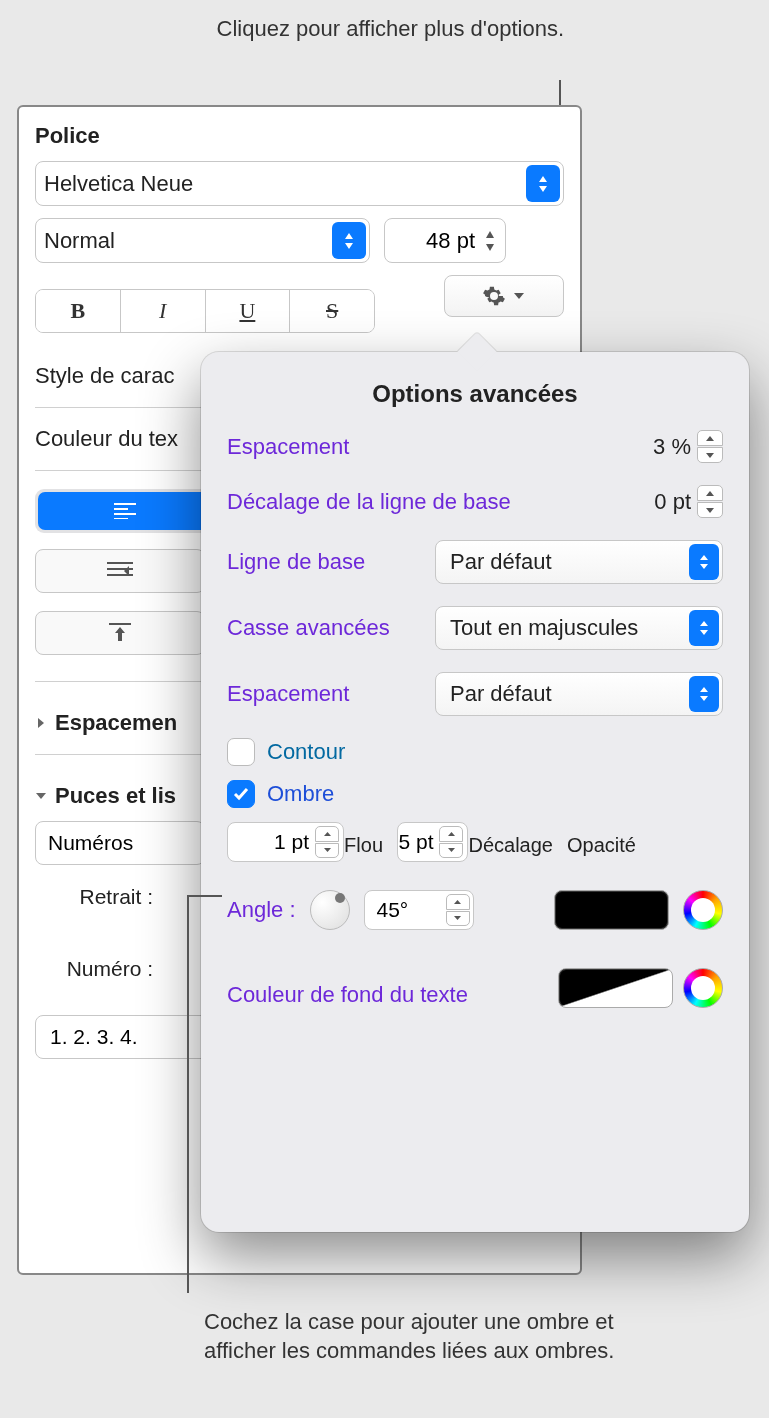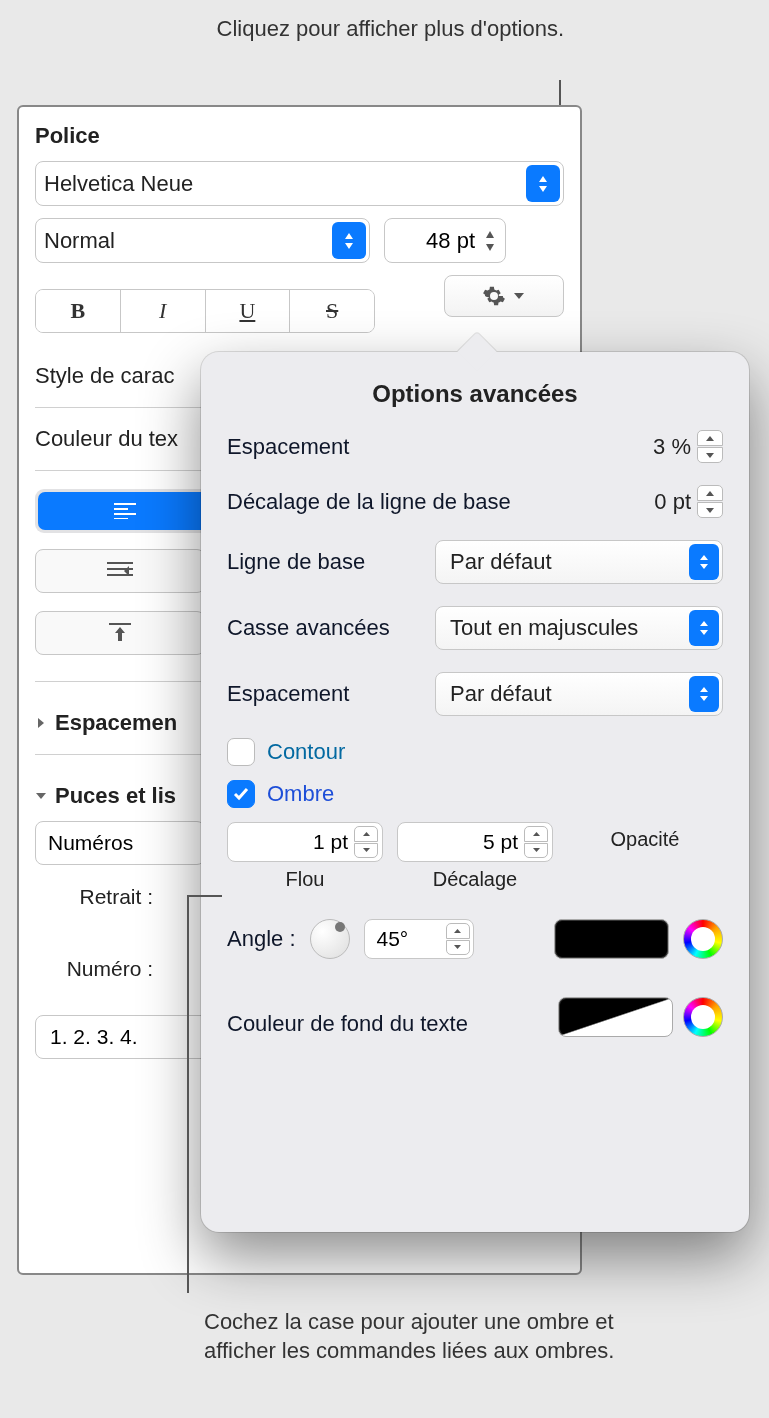--- a/index.html
+++ b/index.html
@@ -57,40 +57,40 @@
 .list-format { margin-top: 34px; position: relative; width: 470px; height:44px; border:1px solid #c7c7c7; border-radius:8px; background:#fff; display:flex; align-items:center; padding:0 14px; font-size:21px; }
 .list-format .arrows { position:absolute; right:3px; top:3px; bottom:3px; width:34px; background:#0a7aff; border-radius:6px; display:flex; flex-direction:column; align-items:center; justify-content:center; }
 
 
 .popover { position: absolute; top: 352px; left: 201px; width: 548px; height: 880px; background: #ececef; border-radius: 18px; box-shadow: 0 0 0 1px rgba(0,0,0,0.12), 0 25px 60px rgba(0,0,0,0.45); padding: 28px 26px; }
 .popover::before { content:''; position:absolute; top:-14px; left: 262px; width:28px; height:28px; background:#ececef; transform: rotate(45deg); border-top-left-radius:4px; box-shadow: -1px -1px 0 rgba(0,0,0,0.1);}
 
 .popover-title { font-size: 24px; font-weight:700; color:#222; text-align:center; margin-bottom:22px; }
 
 .prow { display:flex; align-items:center; justify-content:space-between; margin-bottom: 22px; }
-.plabel { font-size: 22px; color:#0f172a; }
+.plabel { font-size: 22px; color:#6d28d9; }
 
 .stepper-field { display:flex; align-items:center; gap:6px; }
 .stepper-field .val { font-size:22px; color:#222; text-align:right; min-width:60px; }
 .stepper-btns { width:26px; display:flex; flex-direction:column; gap:1px; }
 .stepper-btns .sb { height:16px; background:#fff; border:1px solid #bbb; display:flex; align-items:center; justify-content:center; }
 .stepper-btns .sb:first-child { border-radius:5px 5px 0 0; }
 .stepper-btns .sb:last-child { border-radius:0 0 5px 5px; }
 
 .pselect { position:relative; width: 288px; height:44px; border:1px solid #c7c7c7; border-radius:8px; background:linear-gradient(#fff,#f4f4f4); display:flex; align-items:center; padding:0 14px; font-size:22px; color:#222; }
 .pselect .arrows { position:absolute; right:3px; top:3px; bottom:3px; width:30px; background:#0a7aff; border-radius:6px; display:flex; flex-direction:column; align-items:center; justify-content:center; }
 
 .check-row { display:flex; align-items:center; gap:12px; margin-top: 10px; margin-bottom: 14px; }
 .chk { width:28px; height:28px; border-radius:7px; border:1px solid #bbb; background:#fff; display:flex; align-items:center; justify-content:center; }
 .chk.checked { background:#0a7aff; border-color:#0a7aff; }
 .chk.disabled + .chklbl { color:#9a9a9a; }
 .chklbl { font-size:22px; color:#1d4ed8; }
 
 .shadow-grid { display:flex; justify-content:space-between; margin-top:4px; gap:14px; }
-.shadow-col { flex:1; display:flex; flex-direction:column; align-items:center; }
+.shadow-col { flex:1; display:flex; flex-direction:row; align-items:center; }
 .mini-stepper { width:100%; height:40px; border:1px solid #c7c7c7; border-radius:8px; background:#fff; display:flex; align-items:center; justify-content:flex-end; padding-right:34px; font-size:21px; position:relative; }
 .mini-stepper .stp { position:absolute; right:4px; top:3px; bottom:3px; width:24px; display:flex; flex-direction:column; gap:1px; }
 .mini-stepper .stp .sb { flex:1; background:#fff; border:1px solid #bbb; display:flex; align-items:center; justify-content:center; }
 .mini-stepper .stp .sb:first-child { border-radius:5px 5px 0 0; }
 .mini-stepper .stp .sb:last-child { border-radius:0 0 5px 5px; }
 .mini-label { font-size:20px; color:#222; margin-top:6px; }
 
 .angle-row { display:flex; align-items:center; gap:14px; margin-top:28px; }
 .angle-dial { width:40px; height:40px; border-radius:50%; background:radial-gradient(circle at 30% 30%, #fff, #ddd); border:1px solid #bbb; position:relative; }
 .angle-dial::after { content:''; position:absolute; top:2px; left:24px; width:10px; height:10px; background:#777; border-radius:50%; }

